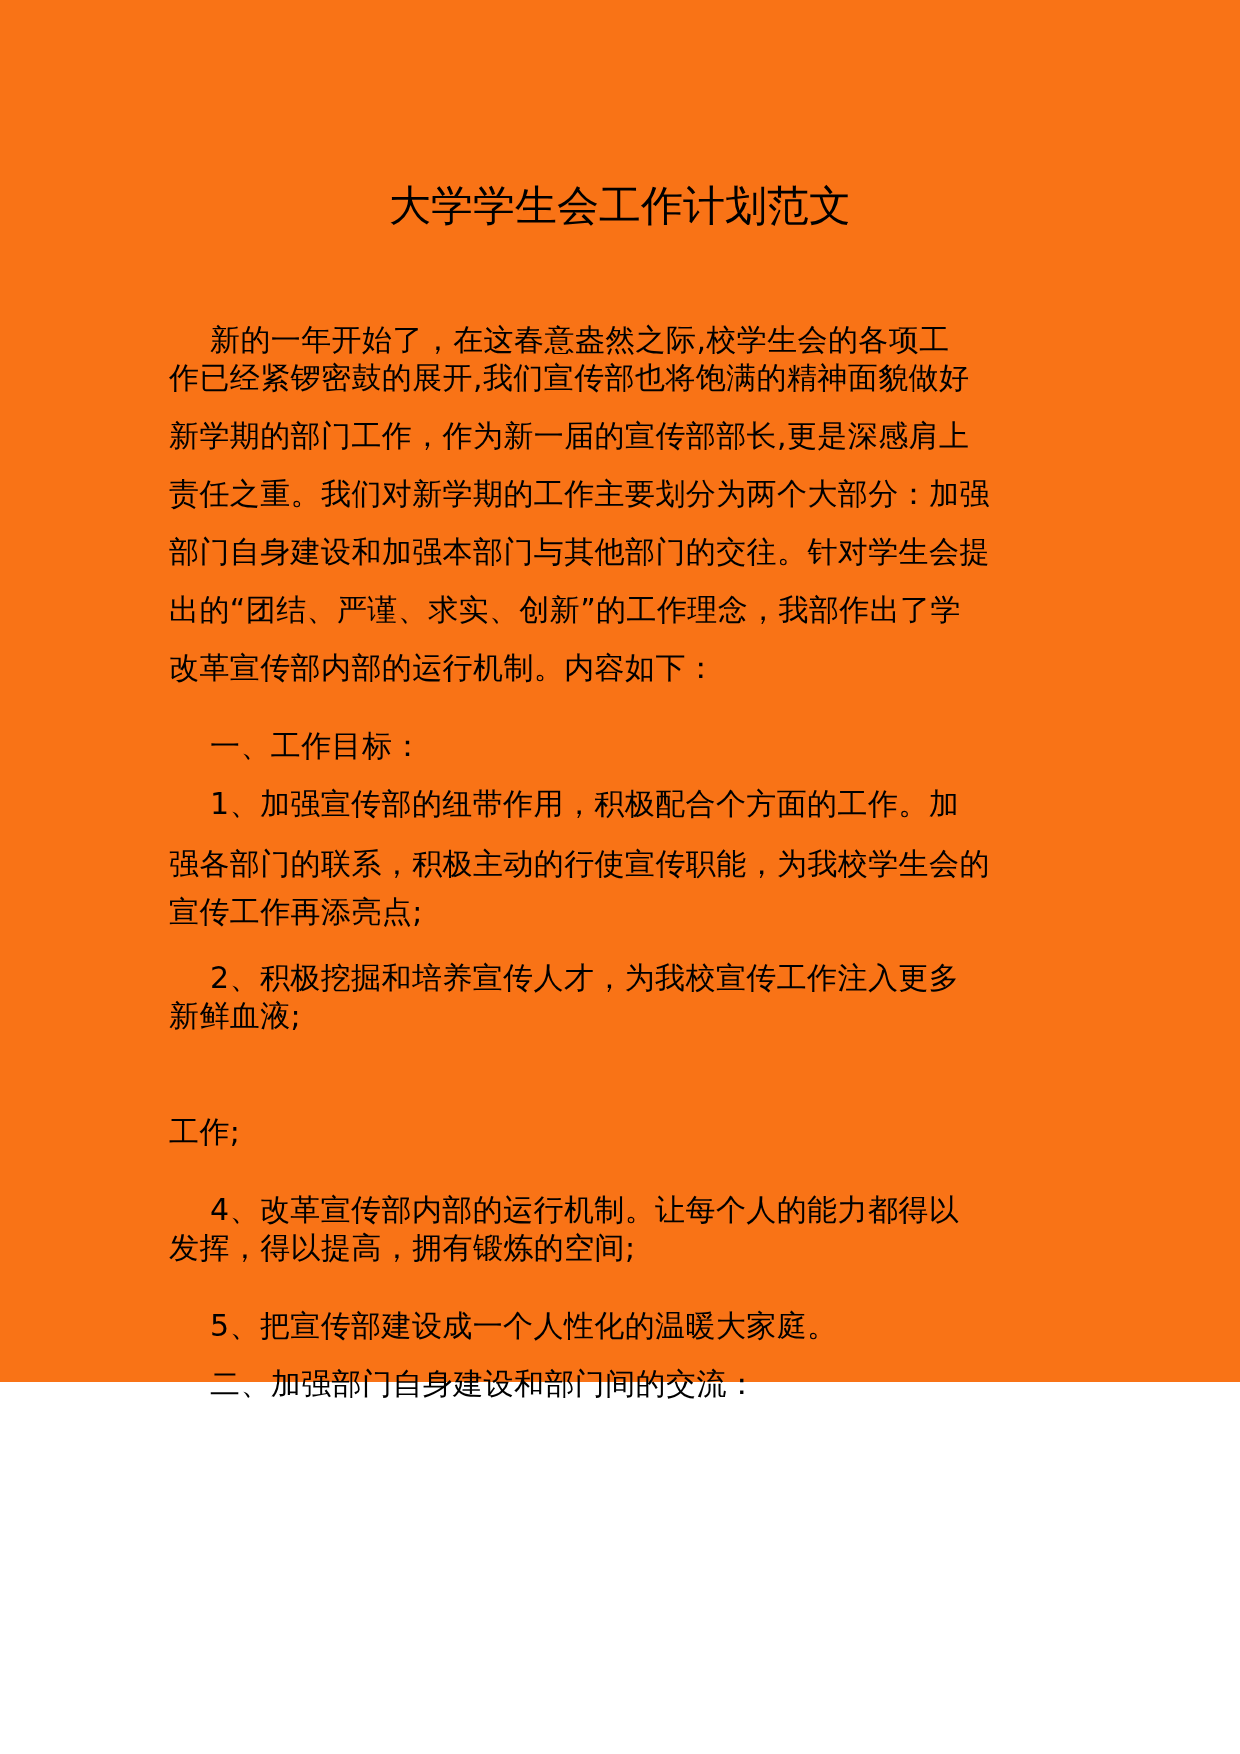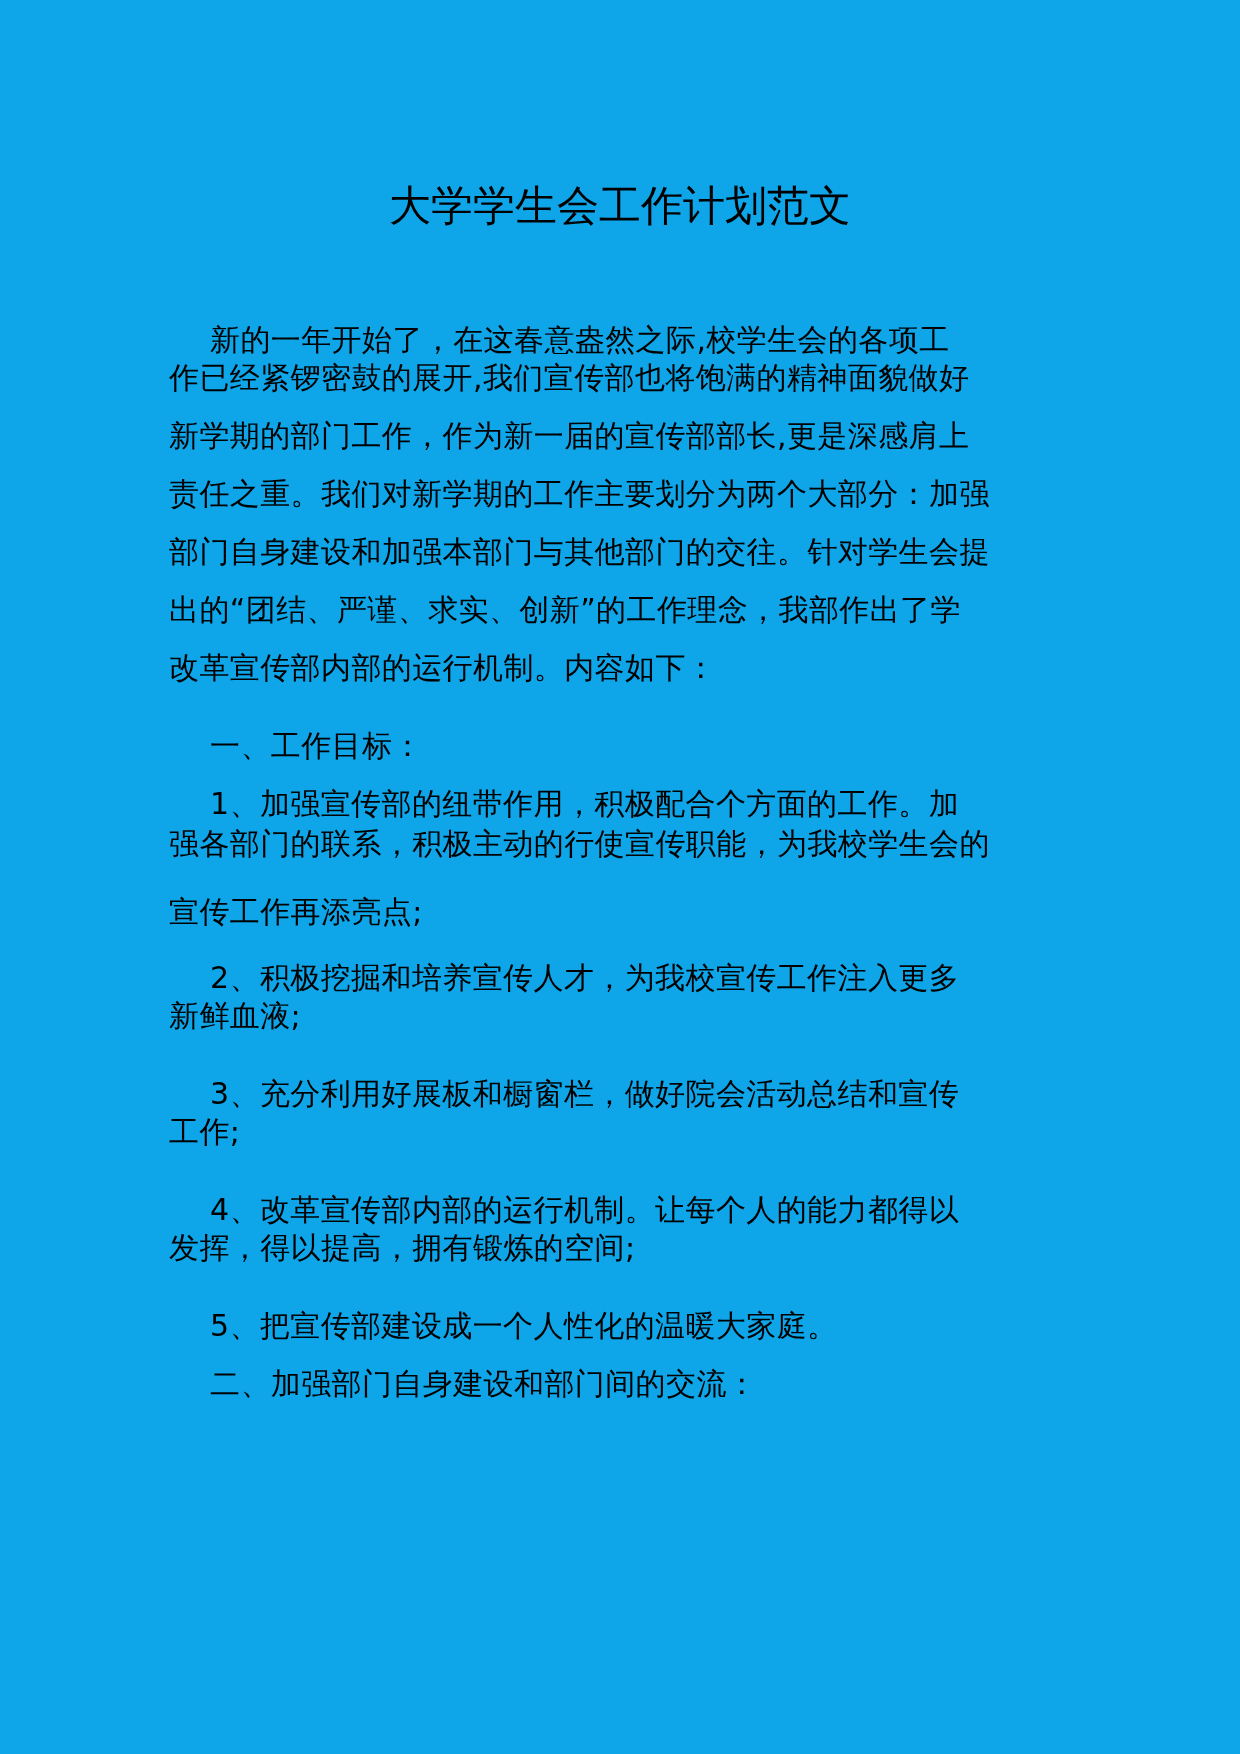--- a/index.html
+++ b/index.html
@@ -12,22 +12,22 @@
       height: 1754px;
       position: relative;
       overflow: hidden;
       font-family: "DejaVu Sans", "Liberation Sans", sans-serif;
       color: #000000;
     }
     .page {
       position: absolute;
       left: 0; top: 0;
       width: 1240px;
-      height: 1754px;
-      background: #0ea5e9;
+      height: 1382px;
+      background: #f97316;
     }
     .title {
       position: absolute;
       left: 0;
       width: 1240px;
       top: 176px;
       text-align: center;
       font-size: 42px;
       line-height: 60px;
       letter-spacing: 0px;
@@ -56,27 +56,26 @@
   <p class="line l0" style="top:358px">作已经紧锣密鼓的展开,我们宣传部也将饱满的精神面貌做好</p>
   <p class="line l0" style="top:474px">责任之重。我们对新学期的工作主要划分为两个大部分：加强</p>
   <p class="line l0" style="top:416px">新学期的部门工作，作为新一届的宣传部部长,更是深感肩上</p>
   <p class="line l0" style="top:532px">部门自身建设和加强本部门与其他部门的交往。针对学生会提</p>
   <p class="line l0" style="top:590px">出的“团结、严谨、求实、创新”的工作理念，我部作出了学</p>
   <p class="line l0" style="top:648px">改革宣传部内部的运行机制。内容如下：</p>
 
   <p class="line l1" style="top:706px">一、工作目标：</p>
 
   <p class="line l1" style="top:764px">1、加强宣传部的纽带作用，积极配合个方面的工作。加</p>
-  <p class="line l0" style="top:824px">强各部门的联系，积极主动的行使宣传职能，为我校学生会的</p>
+  <p class="line l0" style="top:844px">强各部门的联系，积极主动的行使宣传职能，为我校学生会的</p>
   <p class="line l0" style="top:892px">宣传工作再添亮点;</p>
 
   <p class="line l1" style="top:938px">2、积极挖掘和培养宣传人才，为我校宣传工作注入更多</p>
   <p class="line l0" style="top:996px">新鲜血液;</p>
 
-  <p class="line l1" style="top:1054px">3、充分利用好展板和橱窗栏，做好院会活动总结和宣传</p>
   <p class="line l0" style="top:1112px">工作;</p>
 
   <p class="line l1" style="top:1170px">4、改革宣传部内部的运行机制。让每个人的能力都得以</p>
   <p class="line l0" style="top:1228px">发挥，得以提高，拥有锻炼的空间;</p>
 
   <p class="line l1" style="top:1286px">5、把宣传部建设成一个人性化的温暖大家庭。</p>
 
   <p class="line l1" style="top:1344px">二、加强部门自身建设和部门间的交流：</p>
 </div>
 

